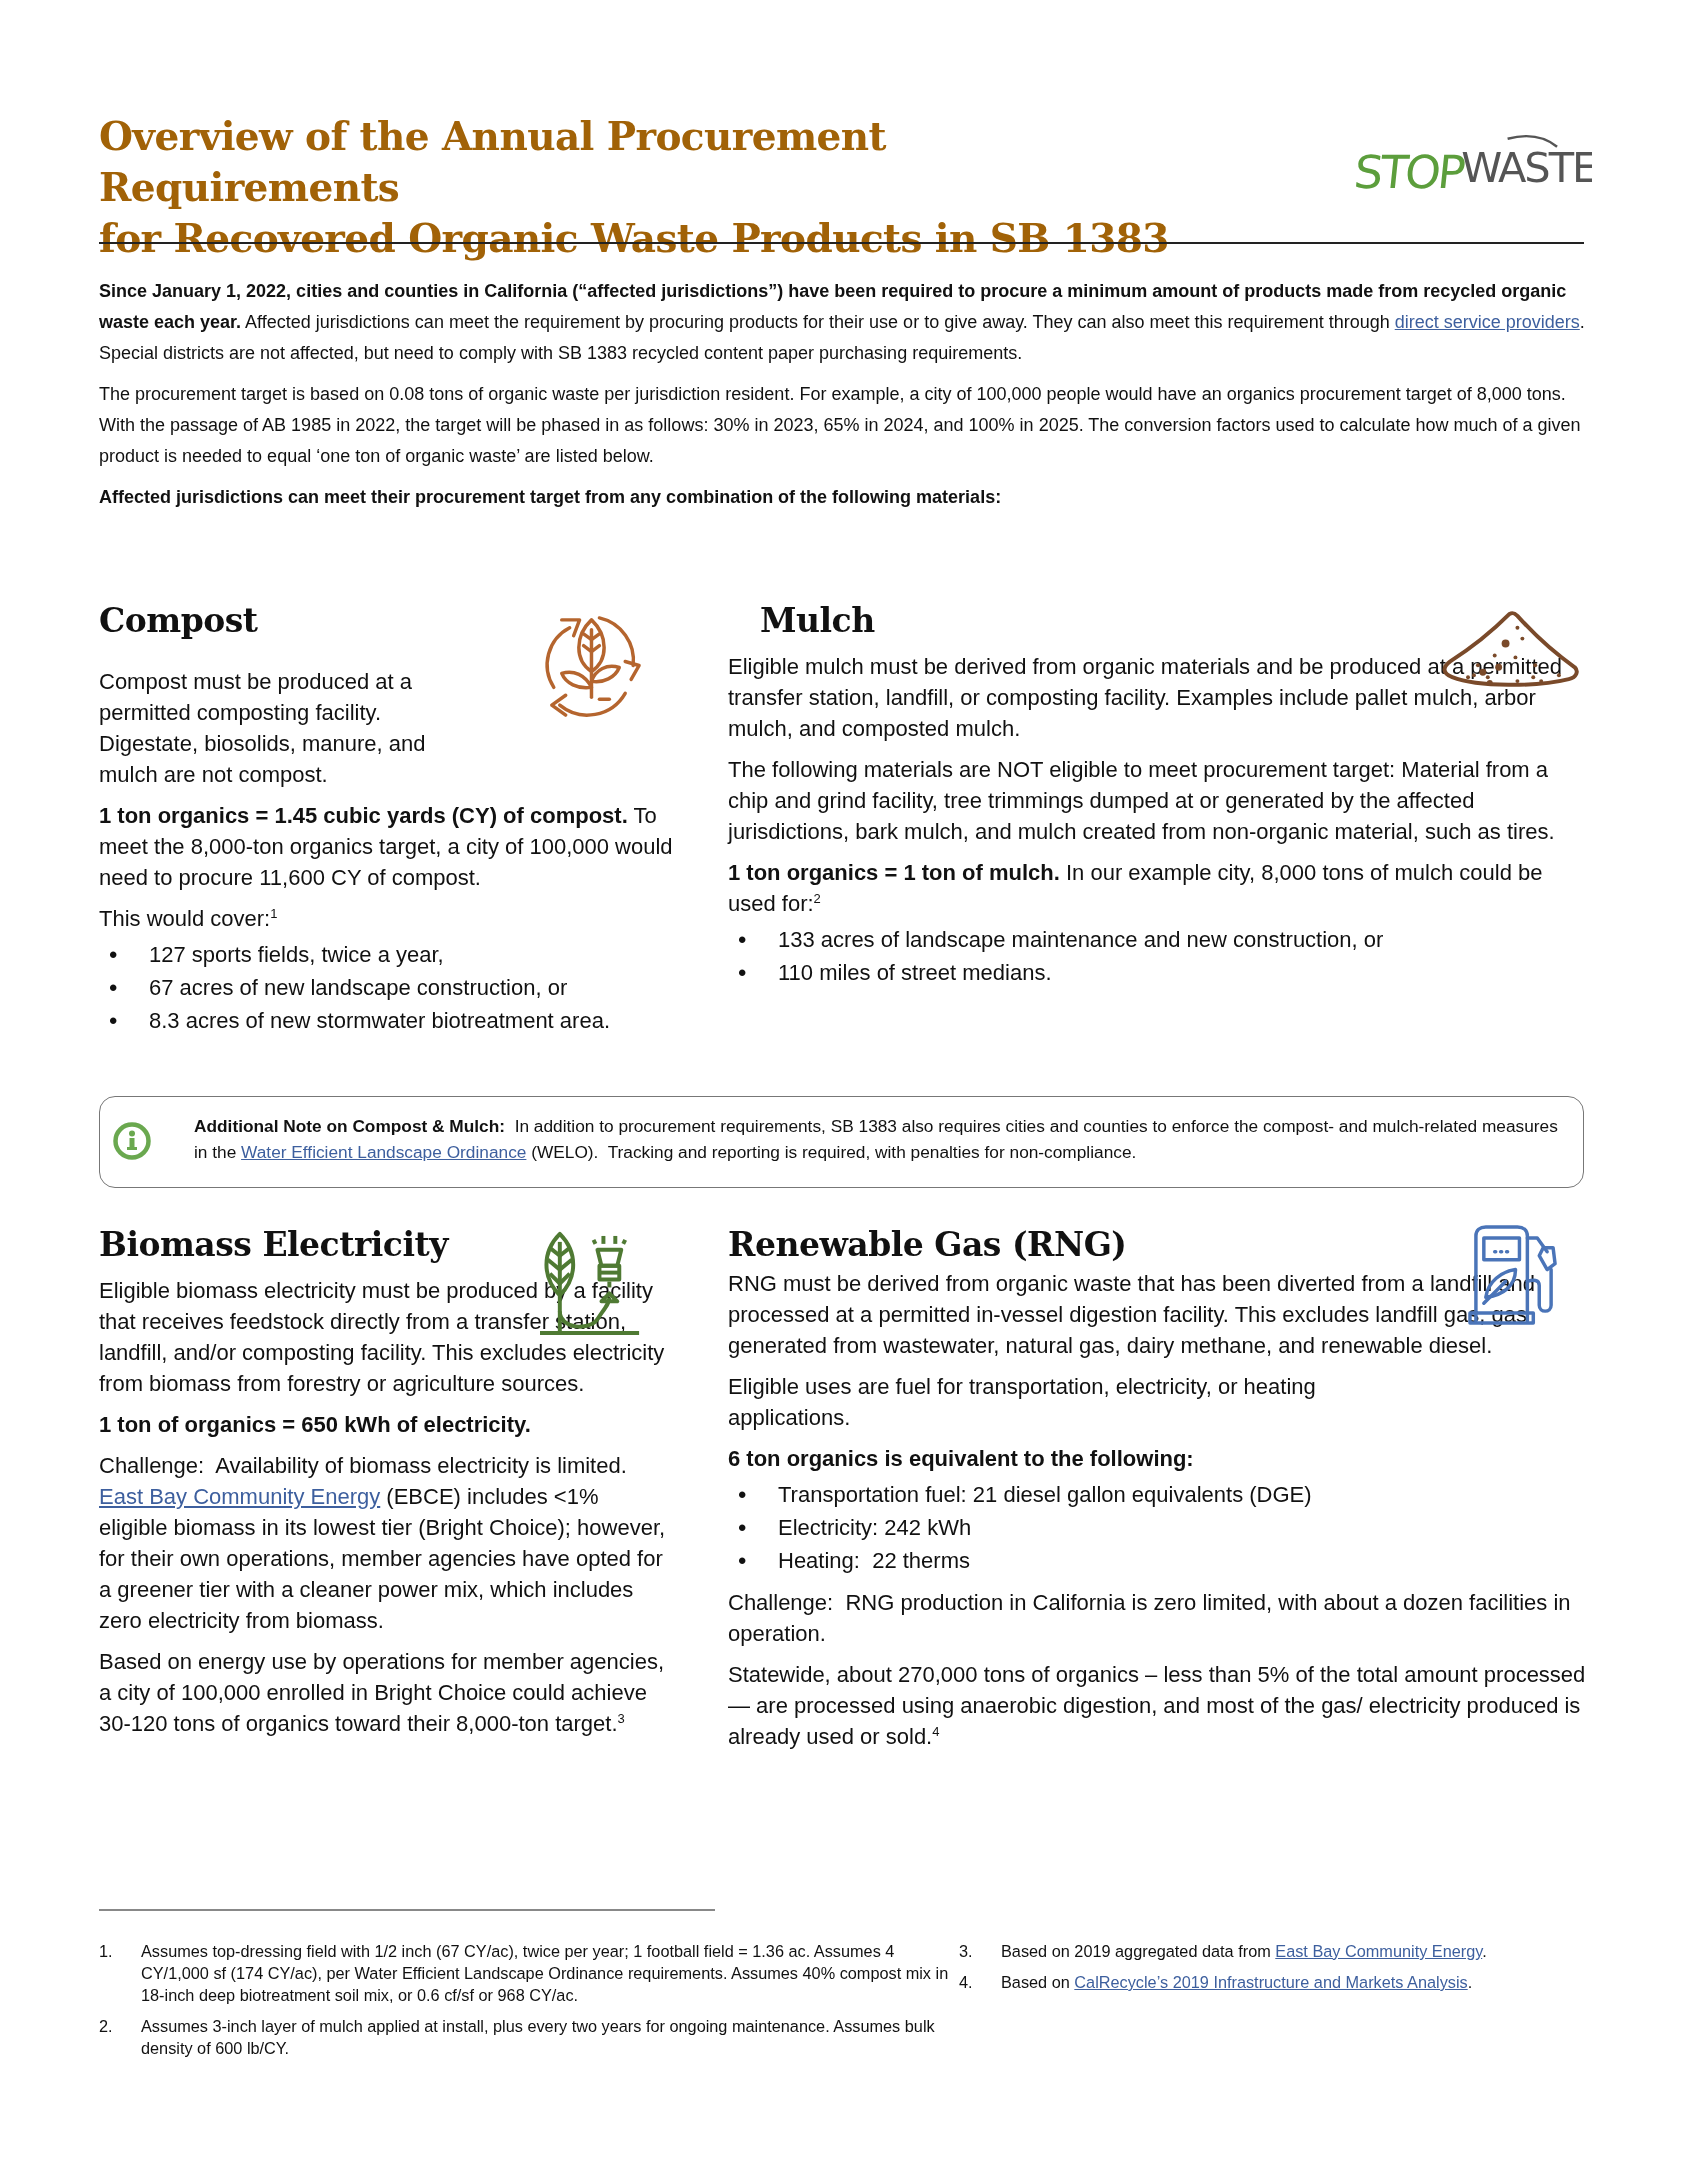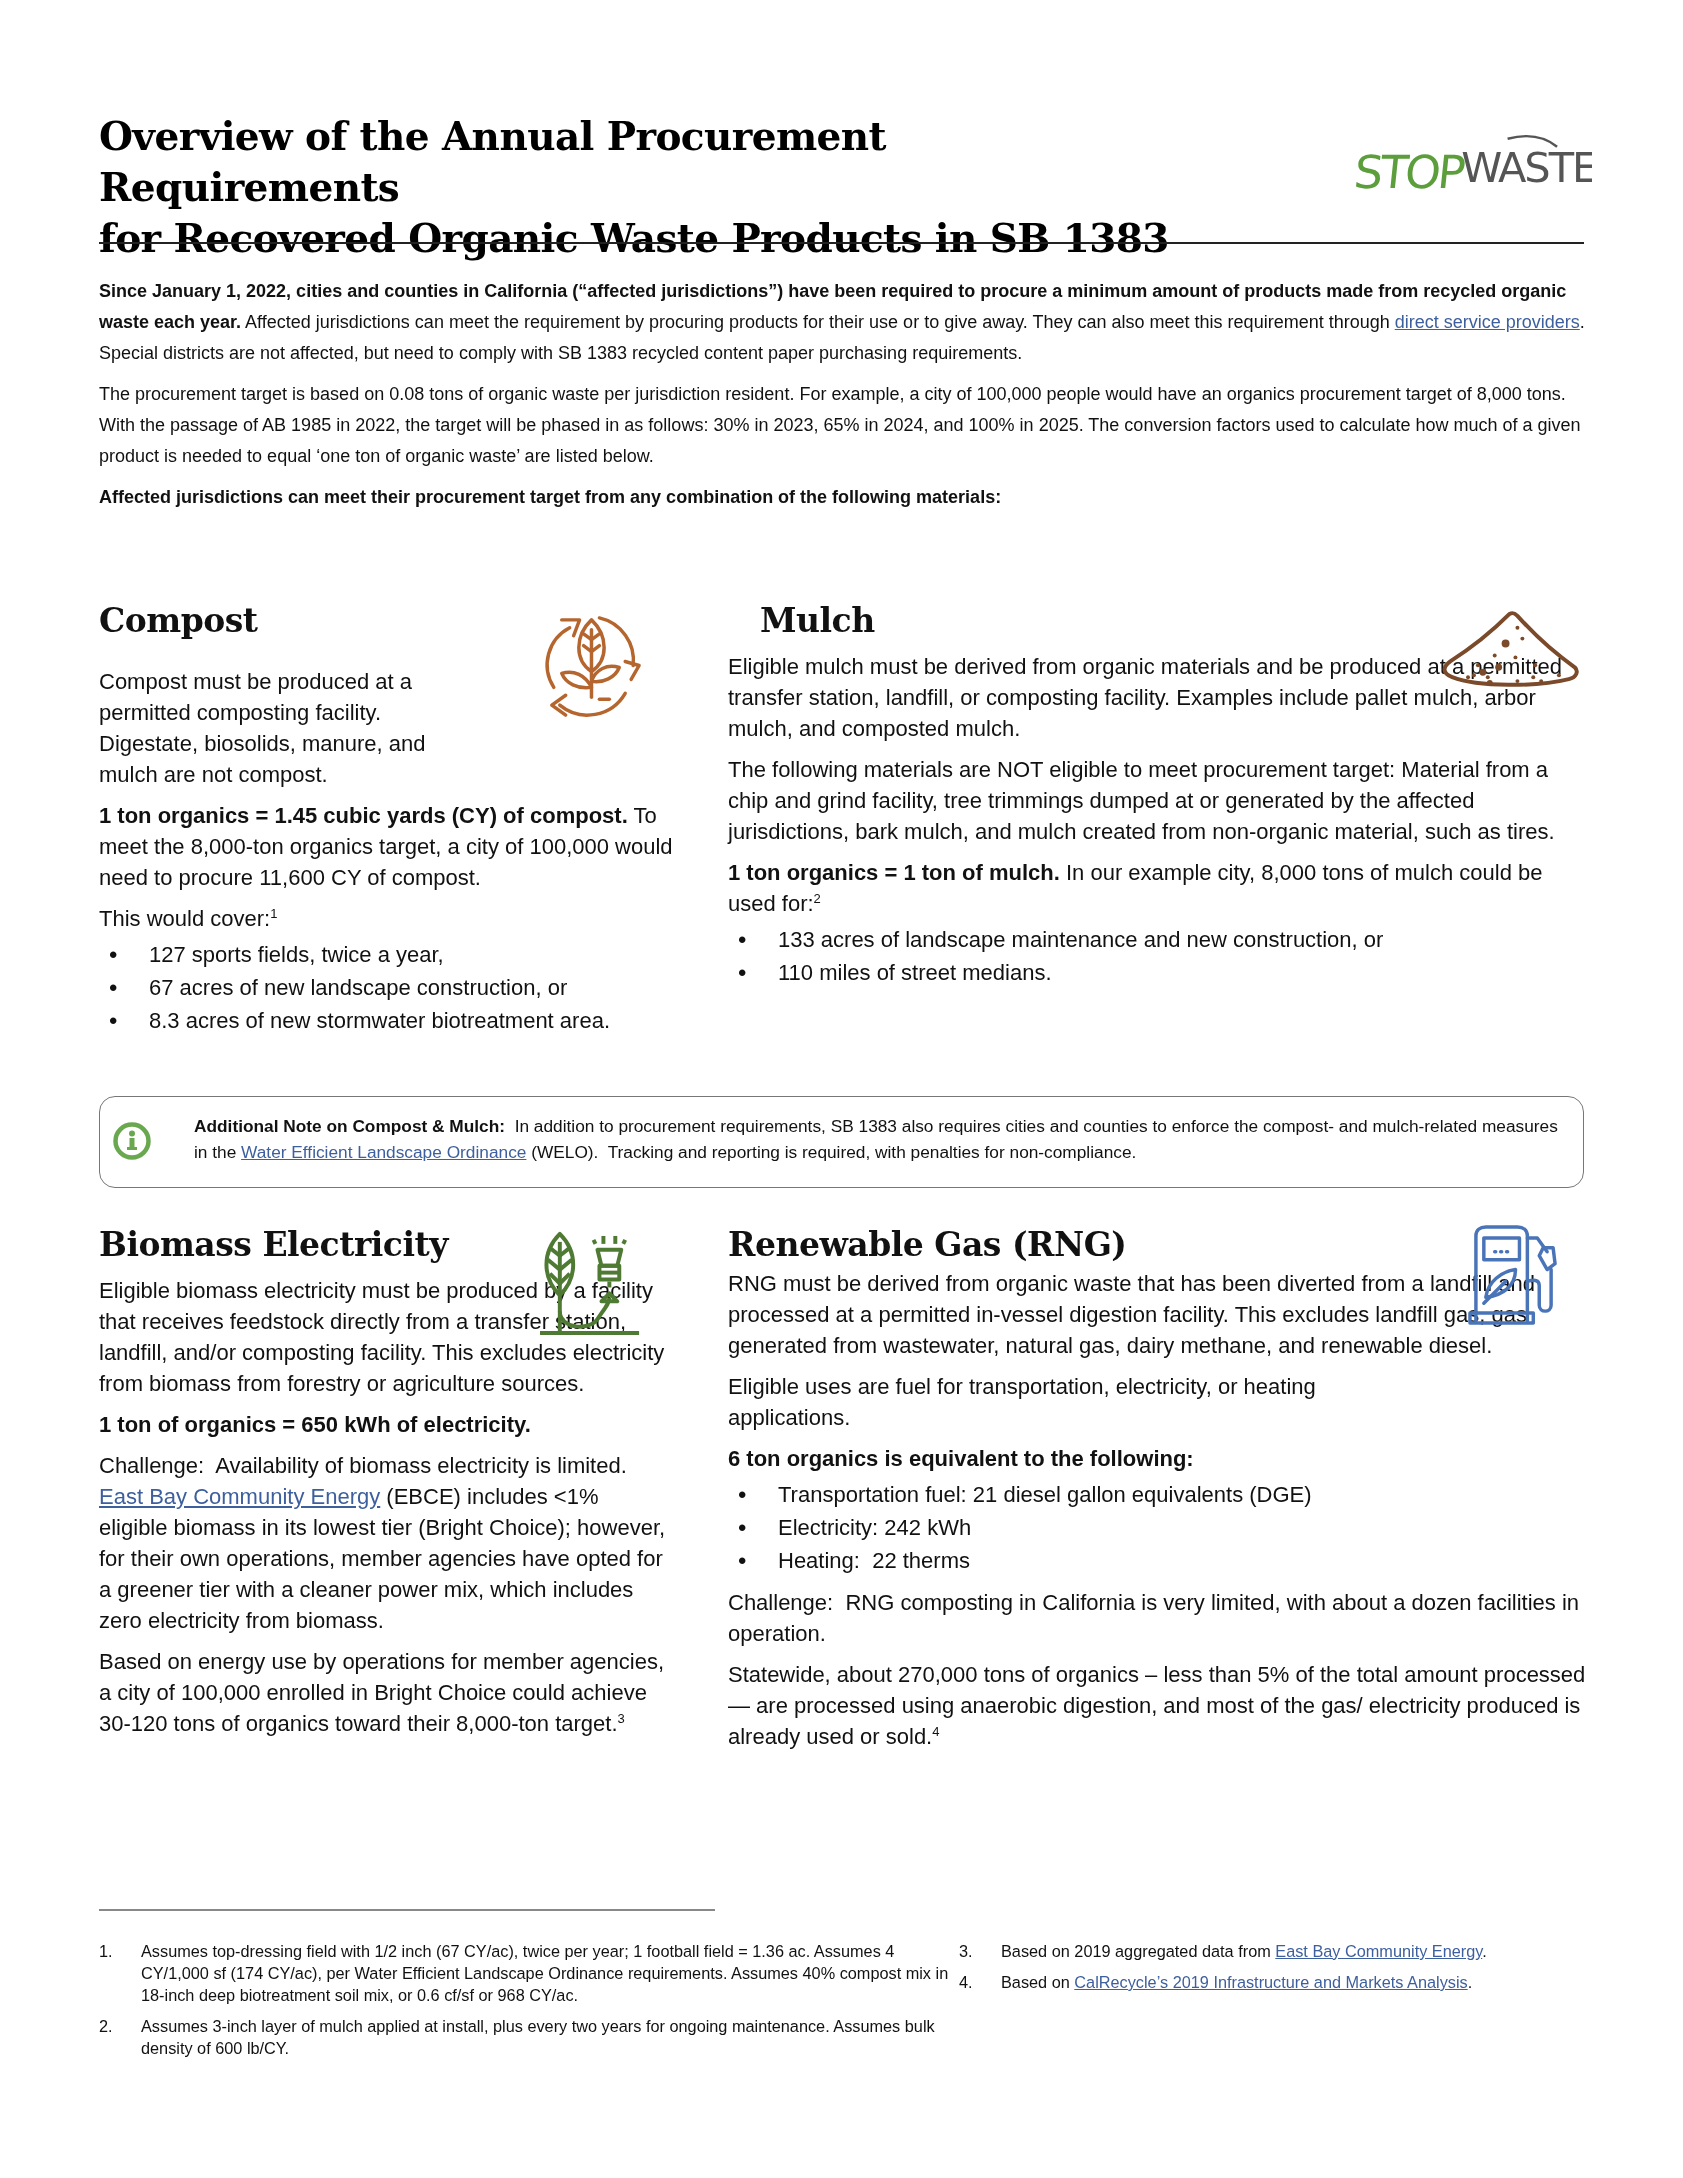--- a/index.html
+++ b/index.html
@@ -1,20 +1,20 @@
 <!DOCTYPE html>
 <html><head>
 <meta charset="utf-8">
 <style>
   html, body { margin: 0; padding: 0; background: #ffffff; }
   body { width: 1683px; height: 2178px; position: relative; overflow: hidden;
          font-family: "Liberation Sans", sans-serif; color: #111; }
   .abs { position: absolute; }
   .title { left: 99px; top: 111px; width: 1089px; font-family: "DejaVu Serif", serif;
-           font-weight: bold; color: #000000; font-size: 39px; line-height: 51px; letter-spacing: -0.6px; }
+           font-weight: bold; color: #a16207; font-size: 39px; line-height: 51px; letter-spacing: -0.6px; }
   .logo { left: 1354px; top: 117px; width: 238px; height: 89px; }
   .rule-top { left: 99px; top: 242px; width: 1485px; height: 2px; background: #222; }
   .p { font-size: 18px; line-height: 31px; margin: 0; }
   .intro { left: 99px; top: 276px; width: 1490px; }
   .intro p { margin: 0 0 10px 0; }
   b { font-weight: bold; }
   a.lnk { color: #3d5f9e; text-decoration: underline; }
   h2 { font-family: "DejaVu Serif", serif; font-weight: bold; font-size: 33px;
        margin: 0; line-height: 44px; letter-spacing: -0.5px; color: #111; }
   .col-text p { font-size: 22px; line-height: 31px; margin: 0 0 10px 0; }
@@ -170,21 +170,21 @@
 <div class="abs rng col-text">
   <h2 style="margin-bottom:1px;">Renewable Gas (RNG)</h2>
   <p>RNG must be derived from organic waste that has been diverted from a landfill and processed at a permitted in-vessel digestion facility. This excludes landfill gas, gas generated from wastewater, natural gas, dairy methane, and renewable diesel.</p>
   <p style="width:693px;">Eligible uses are fuel for transportation, electricity, or heating applications.</p>
   <p style="margin-bottom:2px;"><b>6 ton organics is equivalent to the following:</b></p>
   <ul class="bul" style="margin-bottom:10px;">
     <li>Transportation fuel: 21 diesel gallon equivalents (DGE)</li>
     <li>Electricity: 242 kWh</li>
     <li style="white-space:pre-wrap;">Heating:  22 therms</li>
   </ul>
-  <p style="white-space:pre-wrap;">Challenge:  RNG composting in California is very limited, with about a dozen facilities in operation.</p>
+  <p style="white-space:pre-wrap;">Challenge:  RNG production in California is zero limited, with about a dozen facilities in operation.</p>
   <p><span>Statewide, about 270,000 tons of organics – less than 5% of the total amount processed — are processed using anaerobic digestion, and most of the gas/ electricity produced is already used or sold.</span><sup>4</sup></p>
 </div>
 
 <div class="icon" style="left:1468px; top:1224px;">
   <svg width="94" height="104" viewBox="0 0 95 105" fill="none" stroke="#4a74b8" stroke-width="3.5" stroke-linejoin="round" stroke-linecap="round">
     <path d="M8 98 L 8 12 C 8 6 12 3 18 3 L 50 3 C 56 3 60 6 60 12 L 60 98"></path>
     <rect x="2" y="90" width="64" height="10"></rect>
     <rect x="16" y="14" width="36" height="22"></rect>
     <line x1="27" y1="28" x2="28" y2="28"></line>
       <line x1="33" y1="28" x2="34" y2="28"></line>

